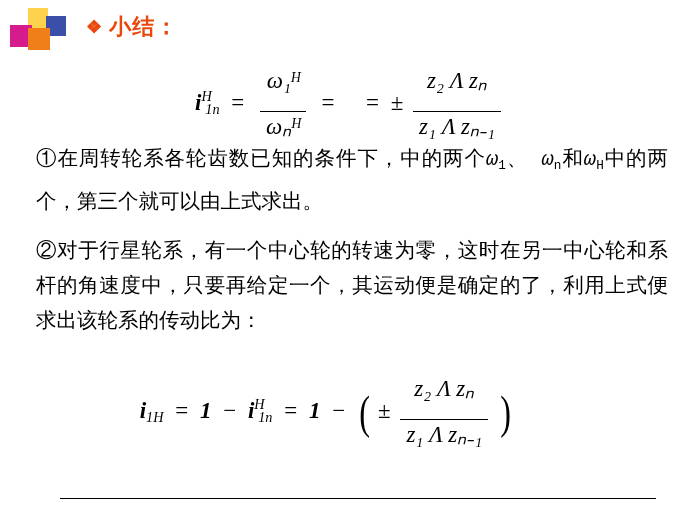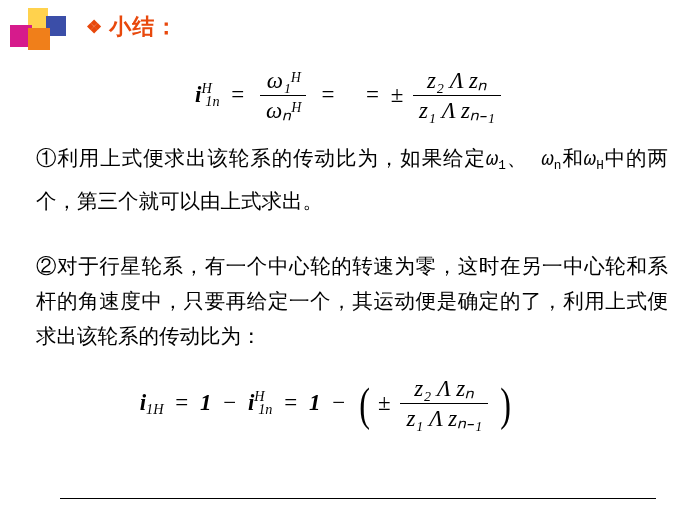--- a/index.html
+++ b/index.html
@@ -104,21 +104,21 @@
   
   .frac {
     display: inline-block;
     vertical-align: middle;
     text-align: center;
     margin: 0 4px;
     line-height: 1.15;
   }
   .frac .num {
     display: block;
-    padding: 0 6px 1px 6px;
+    padding: 0 6px 17px 6px;
     border-bottom: 1.4px solid #000;
   }
   .frac .den {
     display: block;
     padding: 2px 6px 0 6px;
   }
   .sub {
     font-size: 0.62em;
     vertical-align: -0.28em;
     font-weight: normal;
@@ -149,21 +149,21 @@
     position: absolute;
     left: 36px;
     width: 632px;
     font-family: "Liberation Sans", sans-serif;
     font-size: 20.5px;
     line-height: 35px;
     color: #000000;
     text-align: justify;
   }
   .p1 { top: 140px; }
-  .p2 { top: 248px; }
+  .p2 { top: 232px; }
 
   .para .it {
     font-family: Liberation Mono, monospace;
     font-style: italic;
   }
 
   
   .rule {
     position: absolute;
     left: 60px;
@@ -199,21 +199,21 @@
   </span>
   <span class="op">=</span>
   <span>±</span>
   <span class="frac">
     <span class="num mi-thin">z₂ Λ zₙ</span>
     <span class="den mi-thin">z₁ Λ zₙ₋₁</span>
   </span>
 </div>
 
 <div class="para p1">
-  <span>①</span><span>利用上式便求出该轮系的传动比为，如果给定</span><span class="it"><span>ω</span><span class="subn">1</span></span><span>、</span>&nbsp;&nbsp;<span class="it"><span>ω</span><span class="subn">n</span></span><span>和</span><span class="it"><span>ω</span><span class="subn">H</span></span><span>中的两个，第三个就可以由上式求出。</span>
+  <span>①</span><span>在周转轮系各轮齿数已知的条件下，中的两个</span><span class="it"><span>ω</span><span class="subn">1</span></span><span>、</span>&nbsp;&nbsp;<span class="it"><span>ω</span><span class="subn">n</span></span><span>和</span><span class="it"><span>ω</span><span class="subn">H</span></span><span>中的两个，第三个就可以由上式求出。</span>
 </div>
 
 <div class="para p2">
   <span>②</span><span>对于行星轮系，有一个中心轮的转速为零，这时在另一中心轮和系杆的角速度中，只要再给定一个，其运动便是确定的了，利用上式便求出该轮系的传动比为：</span>
 </div>
 
 <div class="formula f2">
   <span class="mi"><span>i</span><span class="sub">1H</span></span>
   <span class="op">=</span>
   <span class="mi">1</span>

